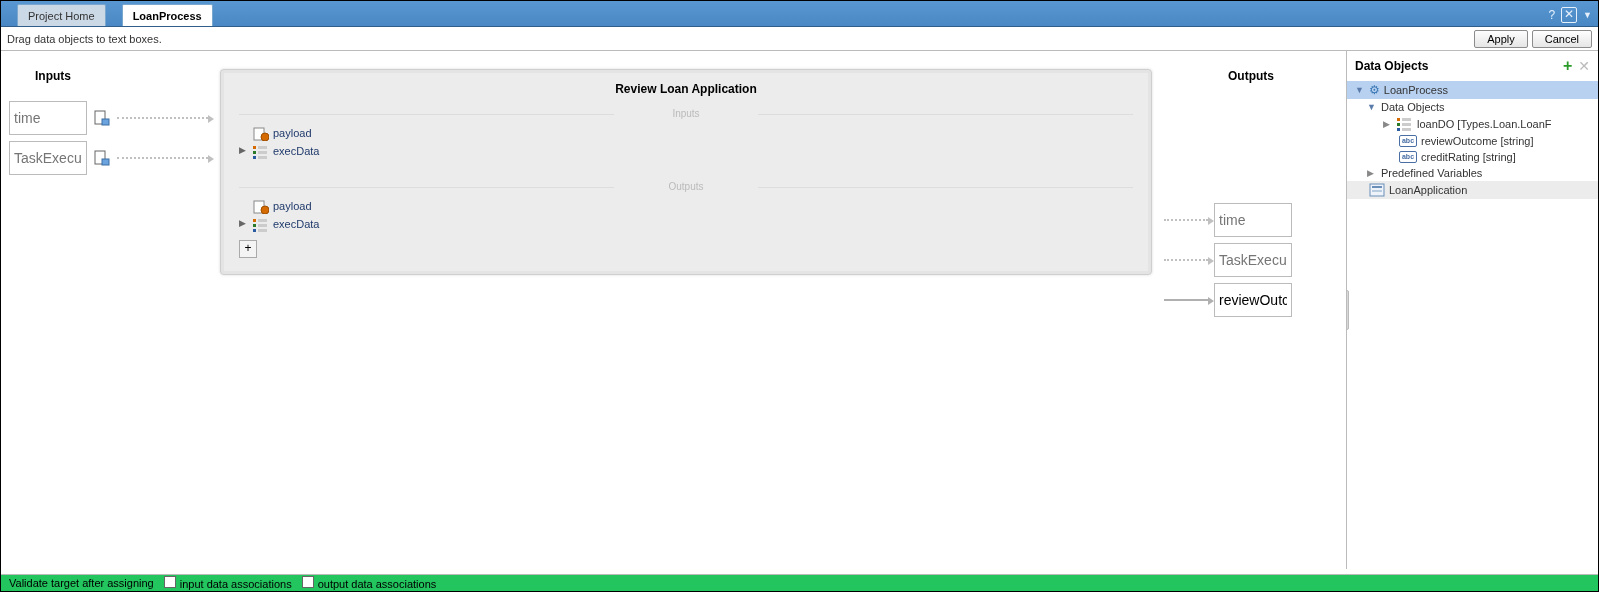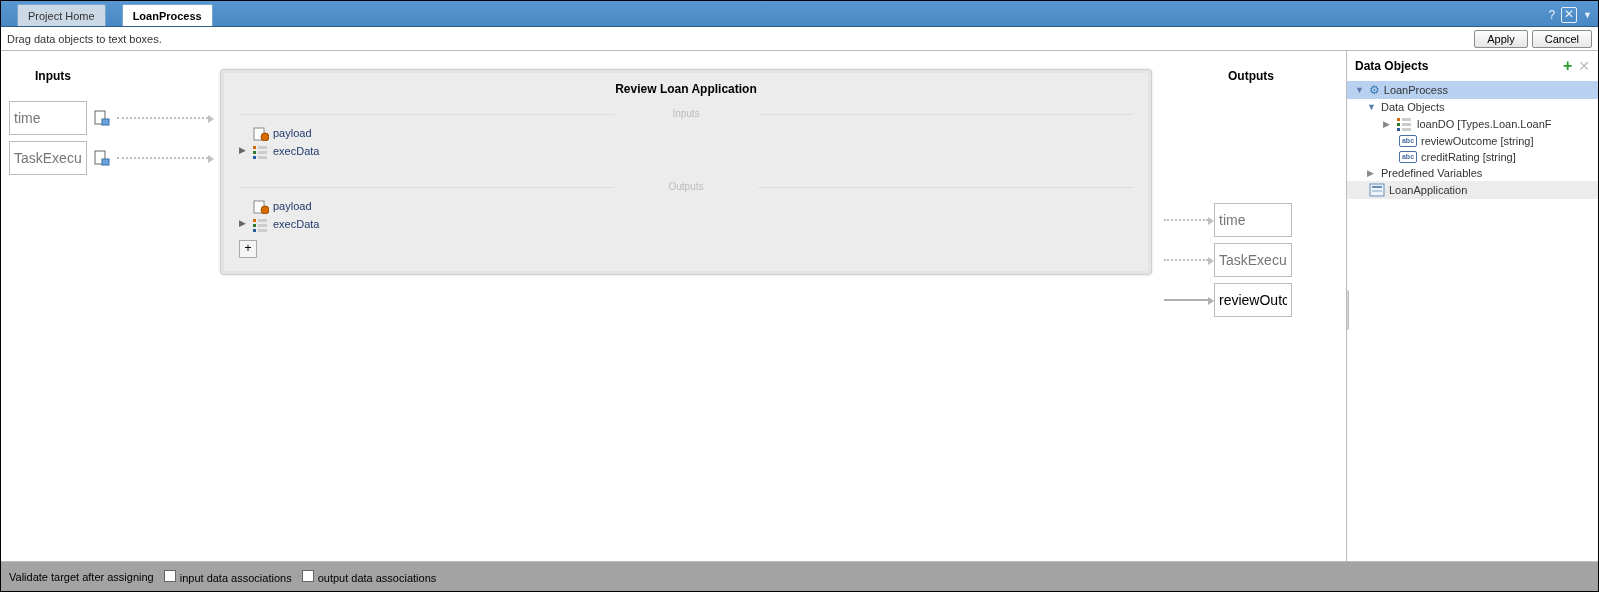--- a/index.html
+++ b/index.html
@@ -51,21 +51,21 @@
   .tree { }
   .tree-row{ display:flex; align-items:center; gap:4px; padding:2px 6px 2px 8px; white-space:nowrap; overflow:hidden; cursor:pointer;}
   .tree-row.sel{ background:#b8d1f0;}
   .tree-row.hov{ background:#ececec;}
   .indent1{ padding-left:20px;} .indent2{padding-left:36px;} .indent3{padding-left:52px;}
   .twisty-down{ color:#5b7cab; font-size:9px; cursor:pointer; width:10px; display:inline-block;}
   .twisty-right{ color:#888; font-size:9px; cursor:pointer; width:10px; display:inline-block;}
   .proc-icon{ color:#3c78b5; font-size:12px;}
   .obj-icon{ color:#999; font-size:11px;}
   .leaf-text{ color:#333; font-size:11px;}
-  .footer { position:absolute; bottom:0; left:0; right:0; height:30px; border-top:1px solid #bbb; display:flex; align-items:center; font-size:11px; padding:0 8px; gap:10px; background:#a3a3a3;}
+  .footer { position:absolute; bottom:0; left:0; right:0; height:17px; border-top:1px solid #bbb; display:flex; align-items:center; font-size:11px; padding:0 8px; gap:10px; background:#22c55e;}
   .chk { width:12px; height:12px; border:1px solid #666; display:inline-block; margin-right:4px; background:#fff; cursor:pointer;}
   .output-col { display:flex; flex-direction:column; }
   .output-col .section-header{ margin-bottom:120px; }
   .output-row { display:flex; align-items:center; gap:6px; margin-bottom:6px;}
   .output-row .arrow-dashed,.output-row .arrow-solid{ width:44px; flex:0 0 44px;}
   .vertical-splitter { position:absolute; left:-4px; top:50%; transform:translateY(-50%); width:6px; height:40px; background:#d8d8d8; border:1px solid #bbb; border-radius:2px; cursor:ew-resize;}
   svg { display:block;}
 </style>
 </head>
 <body>

